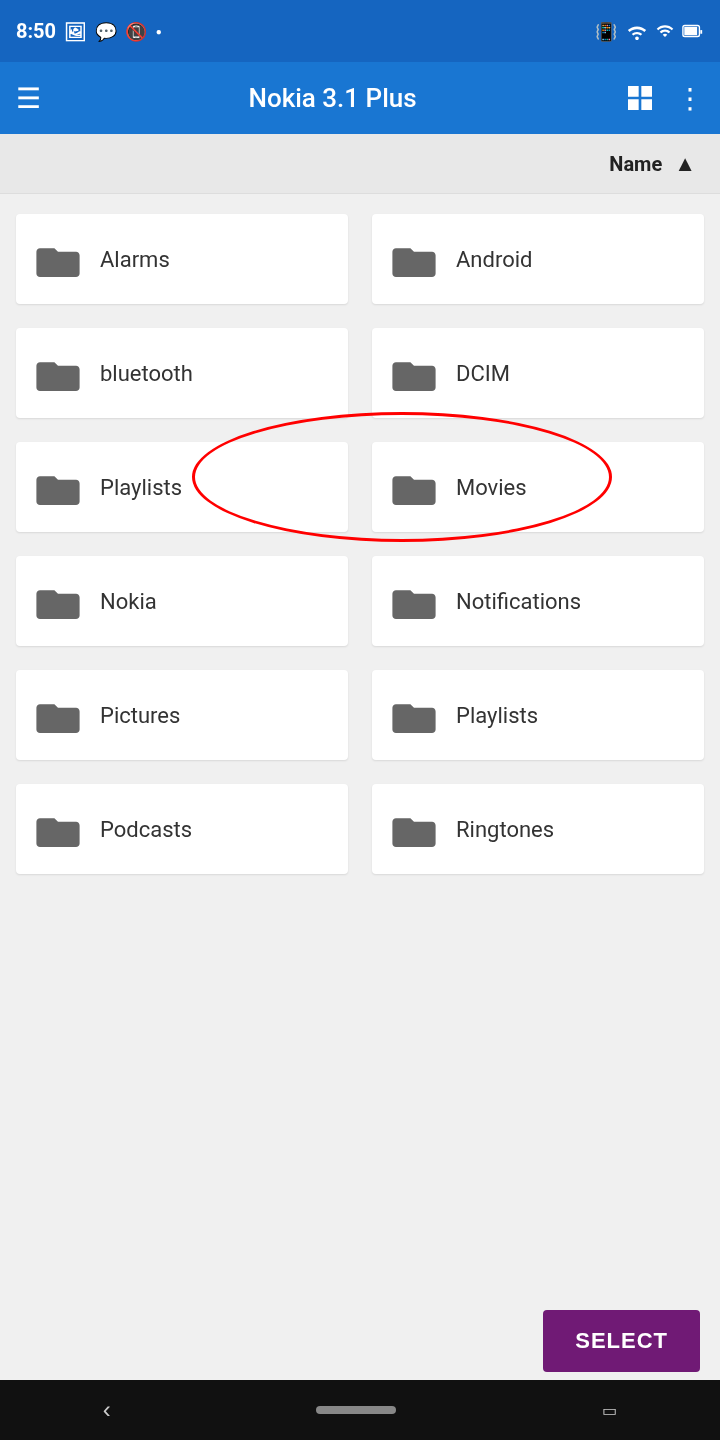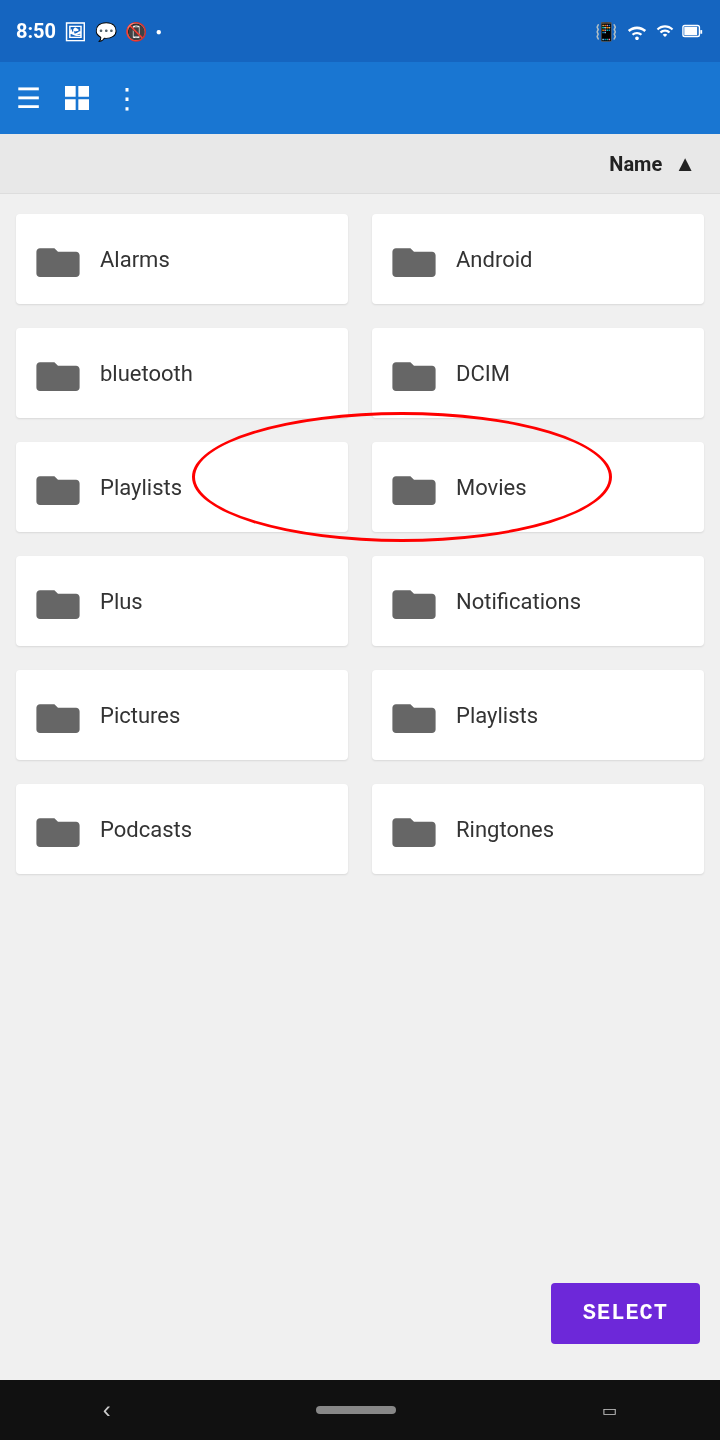--- a/index.html
+++ b/index.html
@@ -124,33 +124,32 @@
       height: 130px;
       border: 3px solid red;
       border-radius: 50%;
       pointer-events: none;
       z-index: 10;
     }
 
     
     .select-btn {
       position: fixed;
-      bottom: 96px;
+      bottom: 68px;
       right: 20px;
-      background: #6d28d9;
+      background: #701a75;
       color: white;
       border: none;
       border-radius: 4px;
       padding: 18px 32px;
       font-size: 22px;
       font-weight: bold;
       letter-spacing: 1px;
       cursor: pointer;
       z-index: 100;
-      font-family: Liberation Mono, monospace;
     }
 
     
     .bottom-nav {
       position: fixed;
       bottom: 0;
       width: 720px;
       height: 60px;
       background: #111;
       display: flex;
@@ -198,20 +197,21 @@
     <svg width="22" height="18" viewBox="0 0 24 18" fill="white">
       <rect x="1" y="3" width="18" height="12" rx="2" ry="2" stroke="white" stroke-width="1.5" fill="none"></rect>
       <rect x="2.5" y="4.5" width="14" height="9" fill="white"></rect>
       <path d="M20 8v4h2V8z" fill="white"></path>
     </svg>
   </div>
 </div>
 
 <div class="app-bar">
   <span class="app-bar-icon">☰</span>
+  <span class="app-bar-title">Nokia 3.1 Plus</span>
   <svg class="app-bar-icon" width="32" height="32" viewBox="0 0 24 24" fill="white">
     <path d="M3 3h8v8H3V3zm0 10h8v8H3v-8zm10-10h8v8h-8V3zm0 10h8v8h-8v-8z"></path>
   </svg>
   <span class="app-bar-icon">⋮</span>
 </div>
 
 <div class="sort-header">
   <span class="sort-label">Name</span>
   <span class="sort-arrow">▲</span>
 </div>
@@ -251,21 +251,21 @@
       <svg class="folder-icon-svg folder" viewBox="0 0 24 20">
         <path d="M10 4H2C0.9 4 0 4.9 0 6v12c0 1.1.9 2 2 2h20c1.1 0 2-.9 2-2V8c0-1.1-.9-2-2-2h-10l-2-2z"></path>
       </svg>
       <span class="folder-name">Movies</span>
       <div class="movies-circle"></div>
     </div>
     <div class="folder-item">
       <svg class="folder-icon-svg folder" viewBox="0 0 24 20">
         <path d="M10 4H2C0.9 4 0 4.9 0 6v12c0 1.1.9 2 2 2h20c1.1 0 2-.9 2-2V8c0-1.1-.9-2-2-2h-10l-2-2z"></path>
       </svg>
-      <span class="folder-name">Plus</span>
+      <span class="folder-name">Nokia</span>
     </div>
     <div class="folder-item">
       <svg class="folder-icon-svg folder" viewBox="0 0 24 20">
         <path d="M10 4H2C0.9 4 0 4.9 0 6v12c0 1.1.9 2 2 2h20c1.1 0 2-.9 2-2V8c0-1.1-.9-2-2-2h-10l-2-2z"></path>
       </svg>
       <span class="folder-name">Notifications</span>
     </div>
     <div class="folder-item">
       <svg class="folder-icon-svg folder" viewBox="0 0 24 20">
         <path d="M10 4H2C0.9 4 0 4.9 0 6v12c0 1.1.9 2 2 2h20c1.1 0 2-.9 2-2V8c0-1.1-.9-2-2-2h-10l-2-2z"></path>

